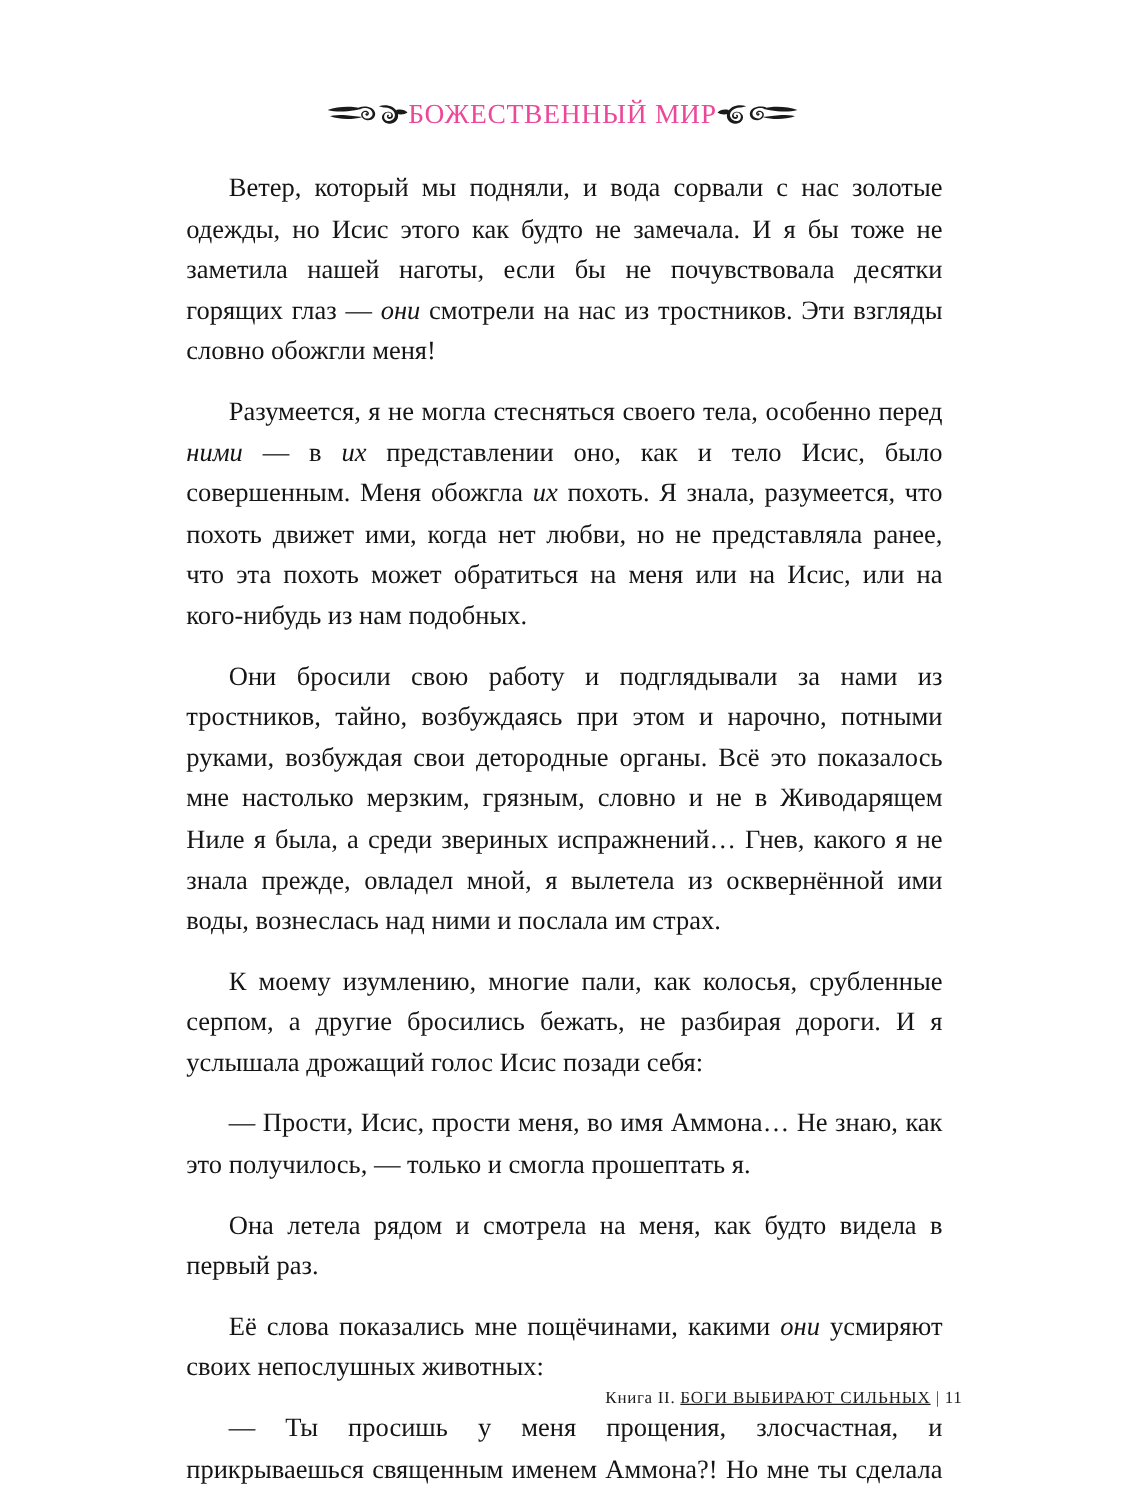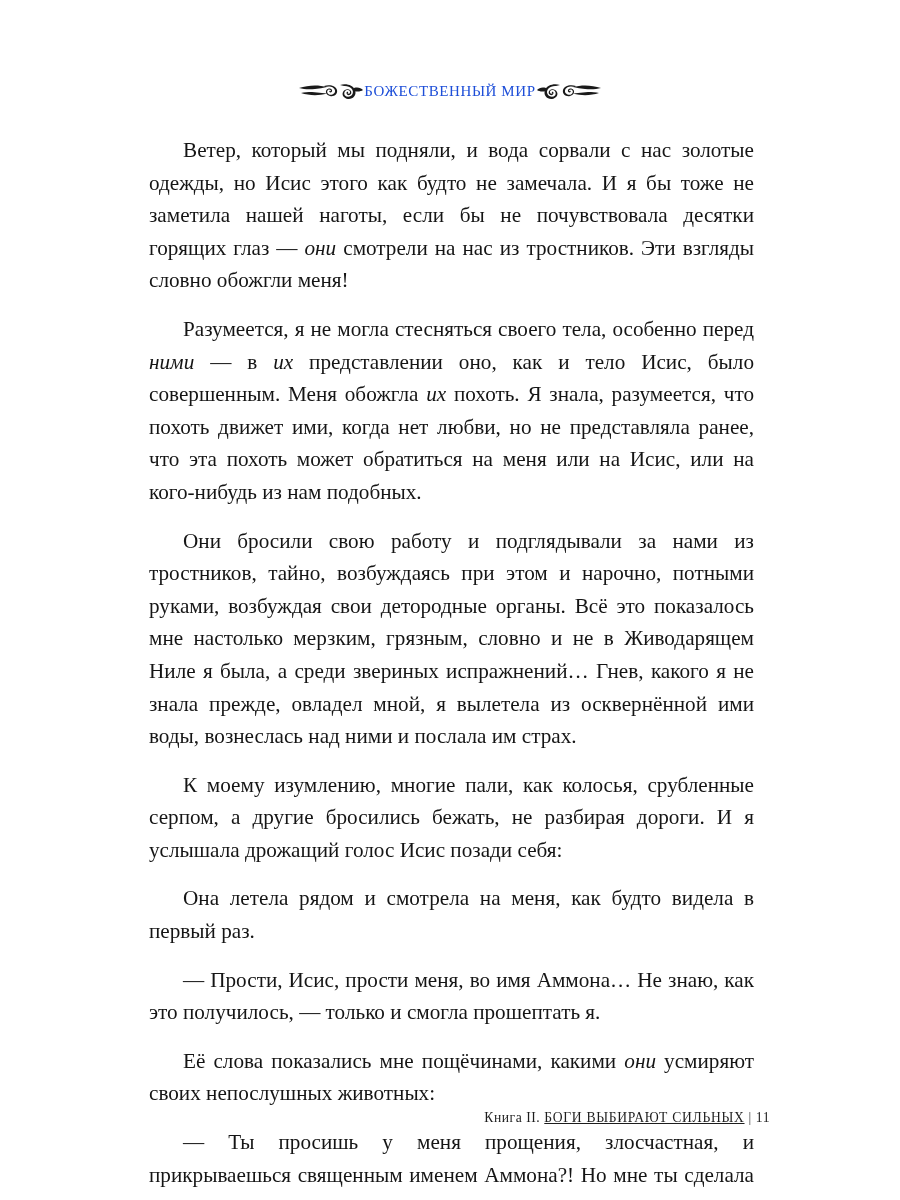--- a/index.html
+++ b/index.html
@@ -30,23 +30,23 @@
     left: 0;
     right: 0;
     display: flex;
     align-items: center;
     justify-content: center;
     gap: 0px;
     height: 34px;
   }
   .rh-title {
     font-family: "Liberation Serif", "DejaVu Serif", serif;
-    font-size: 15px;
+    font-size: 22px;
     letter-spacing: 0.6px;
-    color: #1d4ed8;
+    color: #ec4899;
     white-space: nowrap;
     line-height: 1;
     text-align: center;
   }
   .ornament {
     display: block;
     width: 66px;
     height: 26px;
     flex: 0 0 auto;
   }
@@ -134,22 +134,22 @@
         <path d="M112 20 C120 18, 126 20, 130 24 C126 27, 119 28, 112 26 Z"></path>
       </g>
     </svg>
   </div>
 
   <div class="textblock" id="textblock">
       <p class="para"><span>Ветер, который мы подняли, и вода сорвали с нас золотые одежды, но Исис этого как будто не замечала. И я бы тоже не заметила нашей наготы, если бы не почувствовала десятки горящих глаз — </span><em>они</em><span> смотрели на нас из тростников. Эти взгляды словно обожгли меня!</span></p>
       <p class="para"><span>Разумеется, я не могла стесняться своего тела, особенно перед </span><em>ними</em><span> — в </span><em>их</em><span> представлении оно, как и тело Исис, было совершенным. Меня обожгла </span><em>их</em><span> похоть. Я знала, разумеется, что похоть движет ими, когда нет любви, но не представляла ранее, что эта похоть может обратиться на меня или на Исис, или на кого-нибудь из нам подобных.</span></p>
       <p class="para"><span>Они бросили свою работу и подглядывали за нами из тростников, тайно, возбуждаясь при этом и нарочно, потными руками, возбуждая свои детородные органы. Всё это показалось мне настолько мерзким, грязным, словно и не в Живодарящем Ниле я была, а среди звериных испражнений… Гнев, какого я не знала прежде, овладел мной, я вылетела из осквернённой ими воды, вознеслась над ними и послала им страх.</span></p>
       <p class="para"><span>К моему изумлению, многие пали, как колосья, срубленные серпом, а другие бросились бежать, не разбирая дороги. И я услышала дрожащий голос Исис позади себя:</span></p>
+      <p class="para dialogue"><span>— Прости, Исис, прости меня, во имя Аммона… Не знаю, как это получилось, — только и смогла прошептать я.</span></p>
       <p class="para"><span>Она летела рядом и смотрела на меня, как будто видела в первый раз.</span></p>
-      <p class="para dialogue"><span>— Прости, Исис, прости меня, во имя Аммона… Не знаю, как это получилось, — только и смогла прошептать я.</span></p>
       <p class="para"><span>Её слова показались мне пощёчинами, какими </span><em>они</em><span> усмиряют своих непослушных животных:</span></p>
       <p class="para dialogue"><span>— Ты просишь у меня прощения, злосчастная, и прикрываешься священным именем Аммона?! Но мне ты сделала лишь только то, что вмиг разрушила творимое веками! Нет, ты у них прощения проси, у тех, кто убежал, тебя, могучей гневом, убоявшись. Иначе все они, и те, кому они расскажут, и дети их, и внуки, и отдалённые потомки — все будут знать, что и среди богов-нетеру обитает Зло! А как иначе объяснить несчастным, что мы, Пришедшие со Звёзд, способны причинять страдания себе подобным?!</span></p>
     </div>
 
   <div class="footer">
     <span class="sc-lead">Книга II.</span><span>&nbsp;</span><span class="smallcaps">БОГИ ВЫБИРАЮТ СИЛЬНЫХ</span><span class="sep">|</span><span class="pageno">11</span>
   </div>
 
 </div>
 

